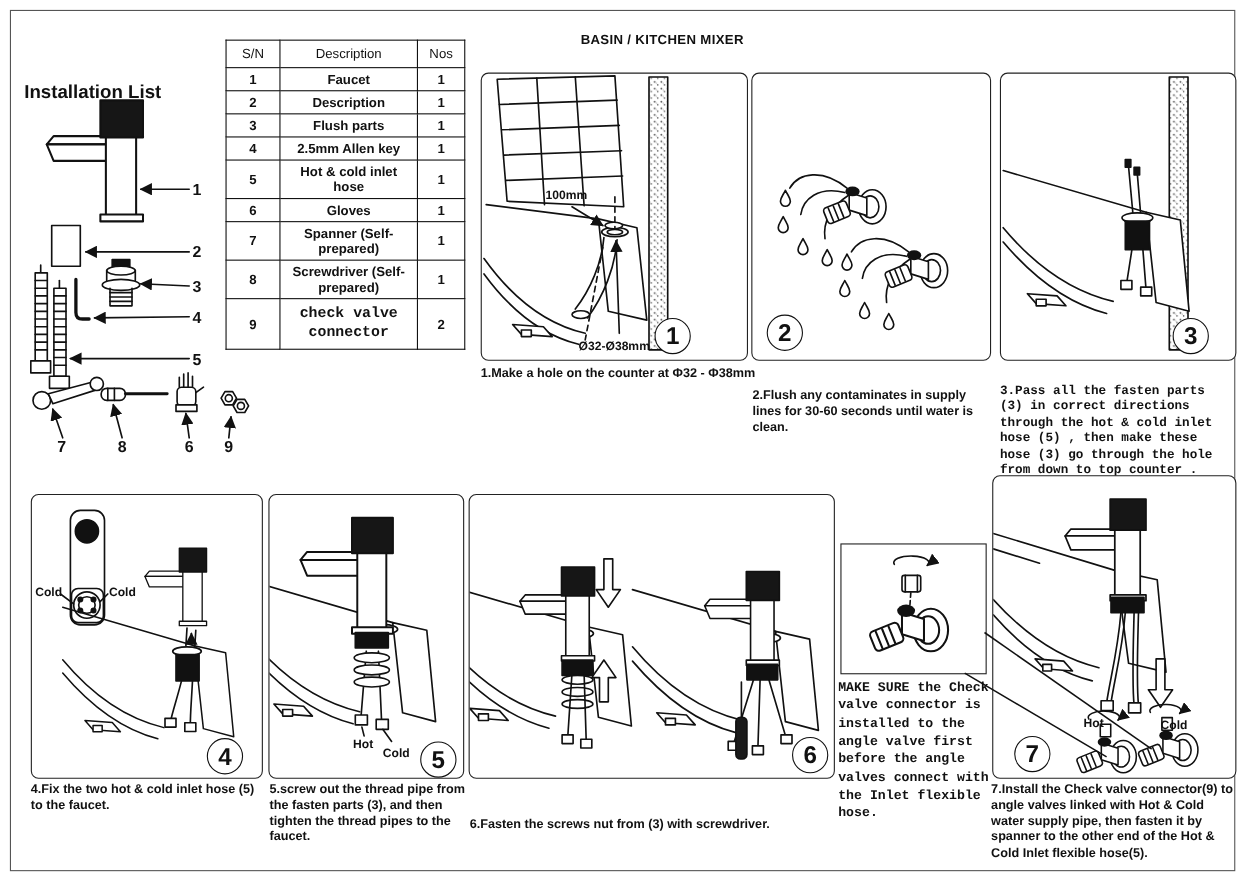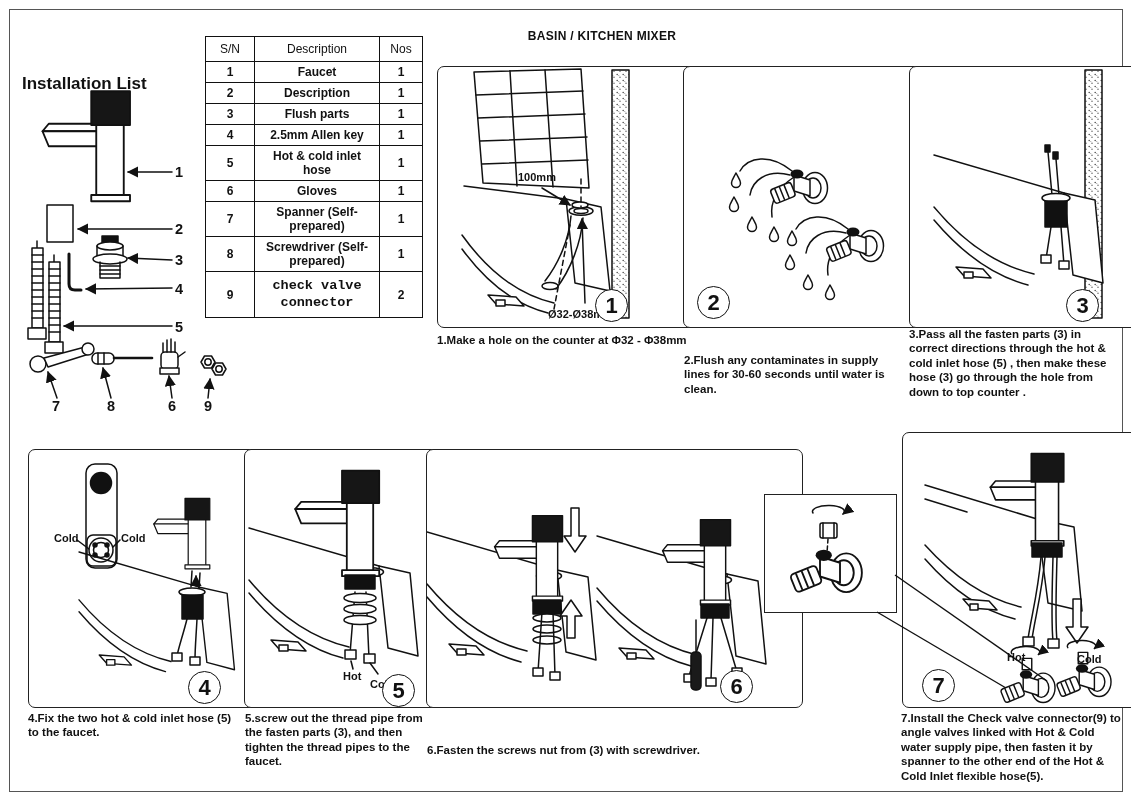--- a/index.html
+++ b/index.html
@@ -9,21 +9,21 @@
   .il-title{position:absolute;left:22px;top:54px;font-size:17px;font-weight:600;margin-top:20px;}
   .title{position:absolute;left:437px;top:29px;width:330px;margin:0;text-align:center;
          font-size:12px;font-weight:700;letter-spacing:.3px;}
   .parts-table{position:absolute;left:205px;top:36px;border-collapse:collapse;
                font-size:12px;font-weight:600;text-align:center;}
   .parts-table th,.parts-table td{border:1.3px solid #111;padding:1px 3px;}
   .parts-table th{font-weight:400;height:22px;}
   .c-sn{width:42px}.c-desc{width:118px}.c-nos{width:36px}
   tr.r-1l{height:21px} tr.r-2l{height:35px} tr.r-big{height:46px}
   .mono-cell{font-family:"Liberation Mono",monospace;font-size:13.5px;font-weight:700;line-height:1.25;}
-  .panel{position:absolute;border:1.6px solid #222;border-radius:7px;background:#fff;padding-left:44px;}
+  .panel{position:absolute;border:1.6px solid #222;border-radius:7px;background:#fff;}
   .panel > svg{position:absolute;left:0;top:0;width:100%;height:100%;}
   .badge{position:absolute;width:31px;height:31px;border:1.8px solid #111;border-radius:50%;
          background:#fff;display:flex;align-items:center;justify-content:center;
          font-size:22px;font-weight:600;z-index:3;}
   .caption{position:absolute;font-size:11.5px;font-weight:700;line-height:1.25;}
   .note{position:absolute;left:762px;top:617px;width:144px;
         font-family:"Liberation Mono",monospace;font-size:12px;font-weight:700;line-height:1.36;}
   .inset{position:absolute;left:764px;top:494px;width:131px;height:117px;
          border:1.6px solid #222;background:#fff;}
   .inset > svg{position:absolute;left:0;top:0;width:100%;height:100%;}
@@ -283,21 +283,21 @@
         <line x1="119" y1="160" x2="114" y2="192"></line>
         <line x1="129" y1="160" x2="132" y2="198"></line>
         <rect x="109" y="188" width="10" height="8" fill="#fff"></rect>
         <rect x="127" y="194" width="10" height="8" fill="#fff"></rect>
       </g>
     </svg>
     <div class="badge" style="left:156px;top:222px;">
         <span>3</span>
       </div>
   </div>
-  <div class="caption" style="left:909px;top:327px;width:213px;">3.Pass all the fasten parts (3) in correct directions through the hot &amp; cold inlet hose (5) , then make these hose (3) go through the hole from down to top counter .</div>
+  <div class="caption" style="left:909px;top:349px;width:213px;font-family:Liberation Mono, monospace;">3.Pass all the fasten parts (3) in correct directions through the hot &amp; cold inlet hose (5) , then make these hose (3) go through the hole from down to top counter .</div>
 
   <div class="panel" style="left:28px;top:449px;width:209px;height:257px;">
     <svg viewBox="0 0 209 257" stroke="#111" fill="none" stroke-width="1.5" stroke-linecap="round" stroke-linejoin="round">
       <g>
         <rect x="35" y="14" width="31" height="104" rx="9" fill="#fff"></rect>
         <circle cx="50" cy="33" r="10.5" fill="#111"></circle>
         <rect x="36" y="85" width="29" height="31" rx="6" fill="#fff"></rect>
         <circle cx="50" cy="100" r="12"></circle>
         <circle cx="50" cy="100" r="7.5"></circle>
         <circle cx="44" cy="95" r="2" fill="#111"></circle>
@@ -392,20 +392,21 @@
 
   <div class="inset">
     <svg viewBox="0 0 131 117" stroke="#111" fill="none" stroke-width="1.5" stroke-linecap="round" stroke-linejoin="round">
       <path d="M48,18 a16,6 0 1 1 30,1" marker-end="url(#arr)"></path>
       <rect x="55" y="28" width="17" height="15" rx="2" fill="#fff"></rect>
       <path d="M58,28 v15 M69,28 v15"></path>
       <line x1="63" y1="44" x2="62" y2="58" stroke-dasharray="4 3"></line>
       <use href="#sym-valve" transform="translate(60,74) scale(1.25)"></use>
     </svg>
   </div>
+  <div class="note">MAKE SURE the Check valve connector is installed to the angle valve first before the angle valves connect with the Inlet flexible hose.</div>
 
   <div class="panel" style="left:902px;top:432px;width:220px;height:274px;">
     <svg viewBox="0 0 220 274" stroke="#111" fill="none" stroke-width="1.5" stroke-linecap="round" stroke-linejoin="round">
       <g>
         <line x1="0" y1="52" x2="112" y2="86"></line>
         <line x1="0" y1="66" x2="42" y2="79"></line>
         <path d="M112,86 L149,94 L157,178 L123,170 Z" fill="#fff"></path>
         <path d="M0,112 Q45,162 96,174"></path>
         <path d="M0,126 Q42,174 90,186"></path>
         <path d="M38,166 l26,2 8,9 -26,-2 z" fill="#fff"></path>

